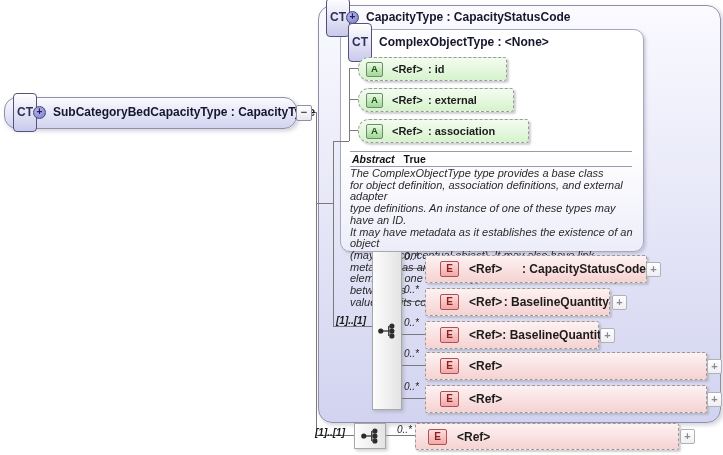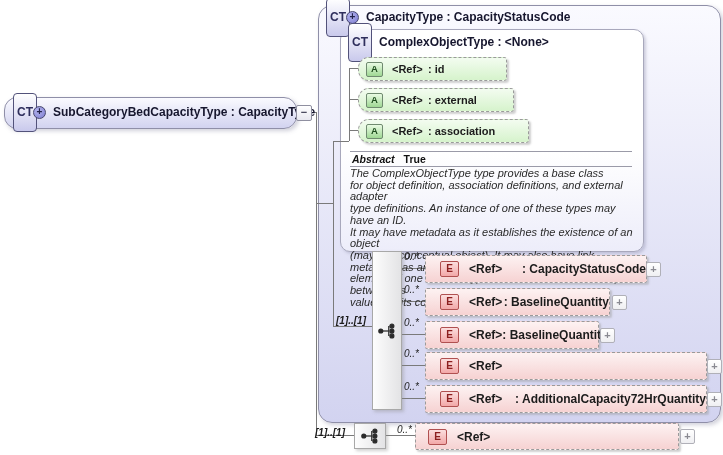--- a/index.html
+++ b/index.html
@@ -184,21 +184,20 @@
   <div class="elem-box" style="left:425px;top:352px;width:280px;">
     <span class="badge-e">E</span>
     <span class="ref">&lt;Ref&gt;</span>
   </div>
   <div class="plusbox" style="left:707px;top:359px;">+</div>
 
   <div class="occ" style="left:381px;top:381px;width:38px;text-align:right;">0..*</div>
   <div class="elem-box" style="left:425px;top:385px;width:280px;">
     <span class="badge-e">E</span>
     <span class="ref">&lt;Ref&gt;</span>
-    <span class="nm">: AdditionalCapacity72HrQuantity</span>
   </div>
   <div class="plusbox" style="left:707px;top:392px;">+</div>
 
   <div class="card" style="left:299px;top:427px;width:46px;text-align:right;">[1]..[1]</div>
   <div class="seqbar" style="left:354px;top:423px;width:30px;height:24px;">
     <svg class="seqicon" width="20" height="16" viewBox="0 0 22 18">
       <g stroke="#2a2a2a" stroke-width="1.4" fill="#2a2a2a">
         <circle cx="4" cy="9" r="2.2"></circle>
         <line x1="6" y1="9" x2="13" y2="9"></line>
         <line x1="13" y1="3.5" x2="13" y2="14.5"></line>

